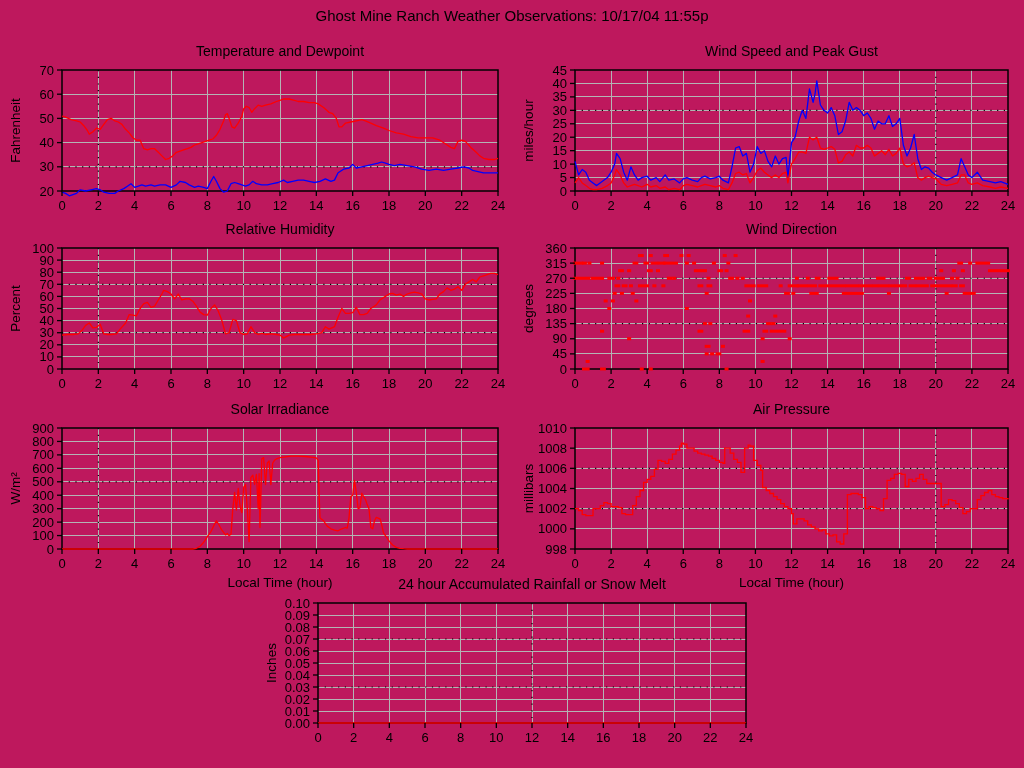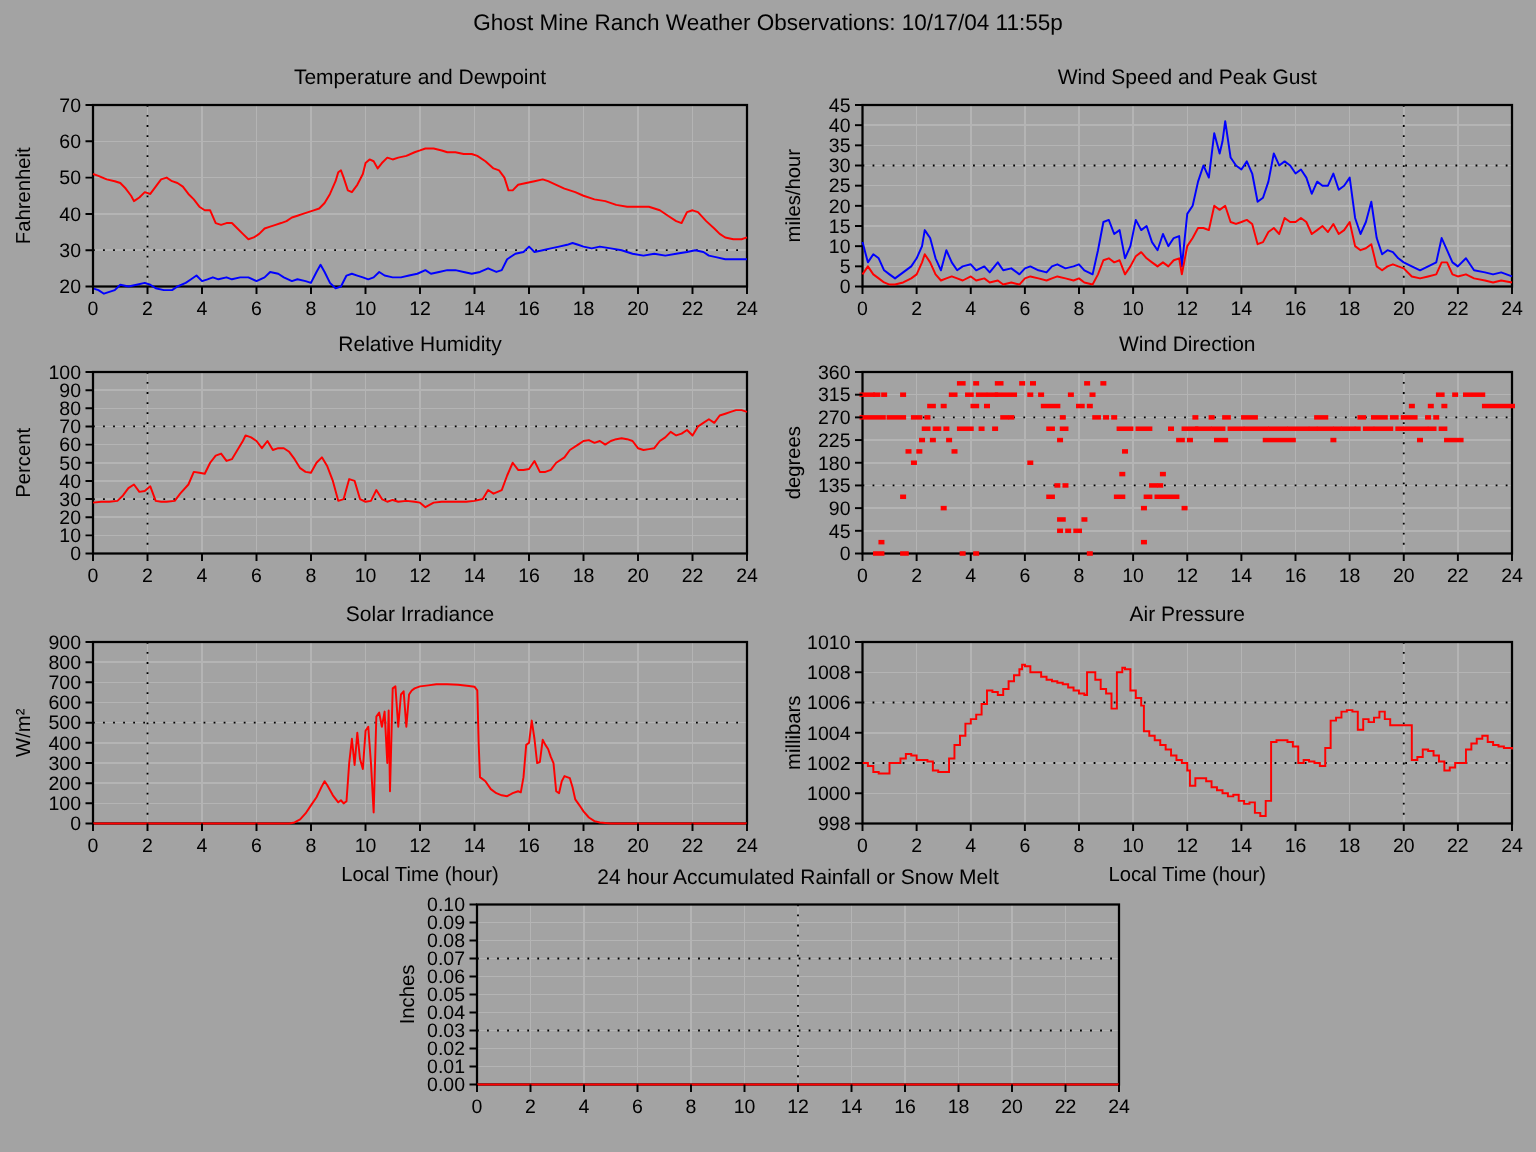--- a/index.html
+++ b/index.html
@@ -1,16 +1,16 @@
 <!DOCTYPE html>
 <html><head>
 <meta charset="utf-8">
 <style>
   html,body{margin:0;padding:0;background:#fff;}
-  #page{position:relative;width:1024px;height:768px;background:#a3a3a3;overflow:hidden;
+  #page{position:relative;width:1024px;height:768px;background:#be185d;overflow:hidden;
         font-family:"Liberation Sans",sans-serif;color:#000;}
   #main-title{position:absolute;top:7px;left:0;width:1024px;text-align:center;
         font-size:15px;letter-spacing:0px;}
   .chart{position:absolute;}
   svg text{font-family:"Liberation Sans",sans-serif;fill:#000;}
 </style>
 </head>
 <body>
 
 <div id="page">

